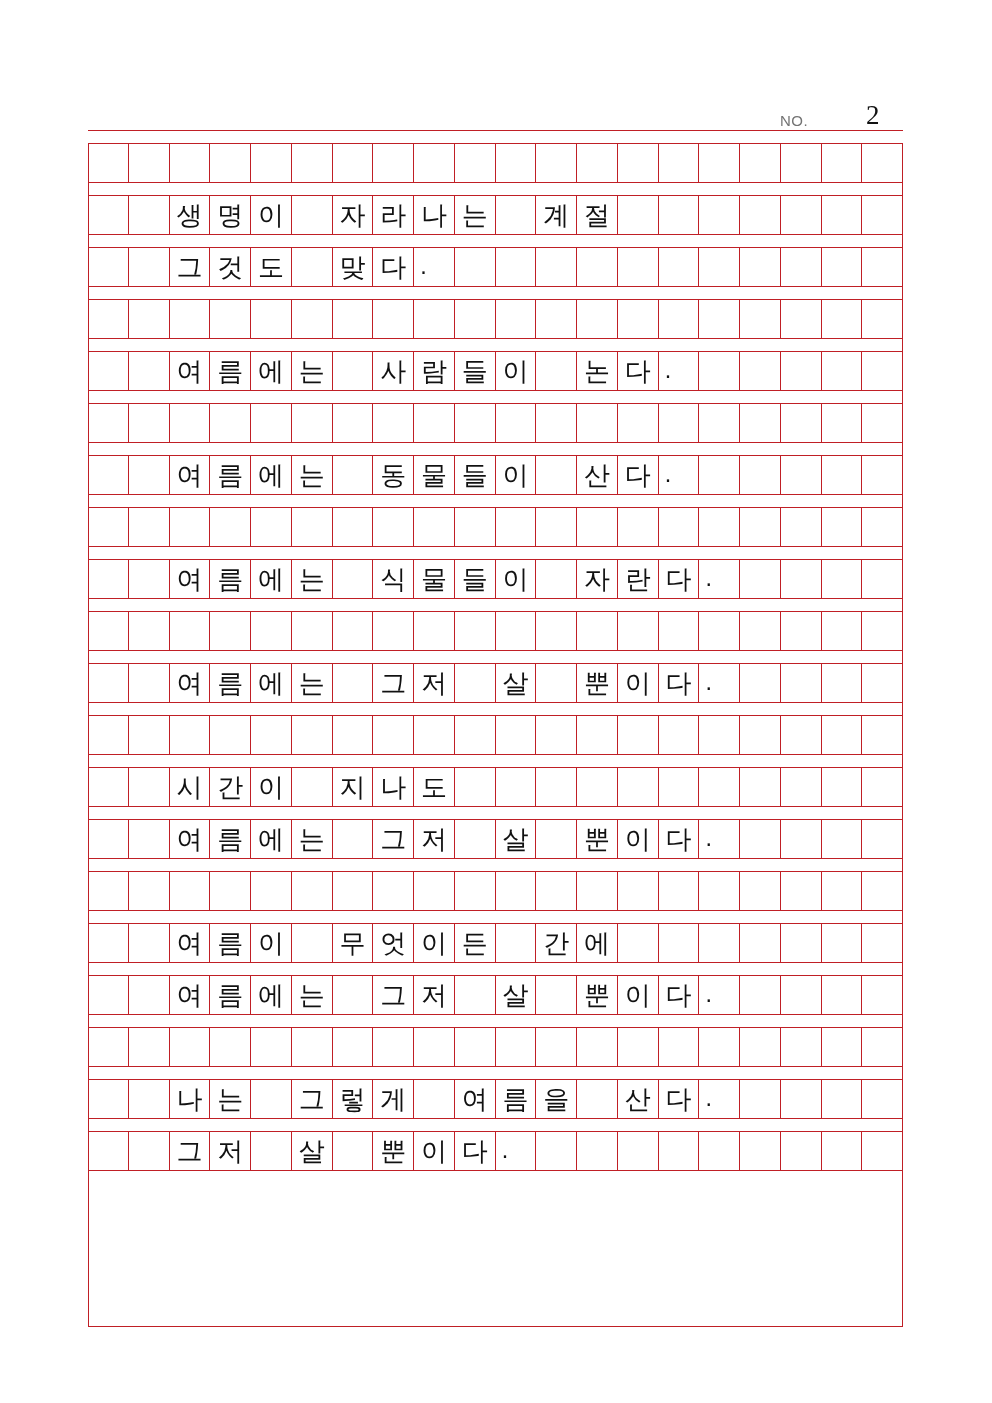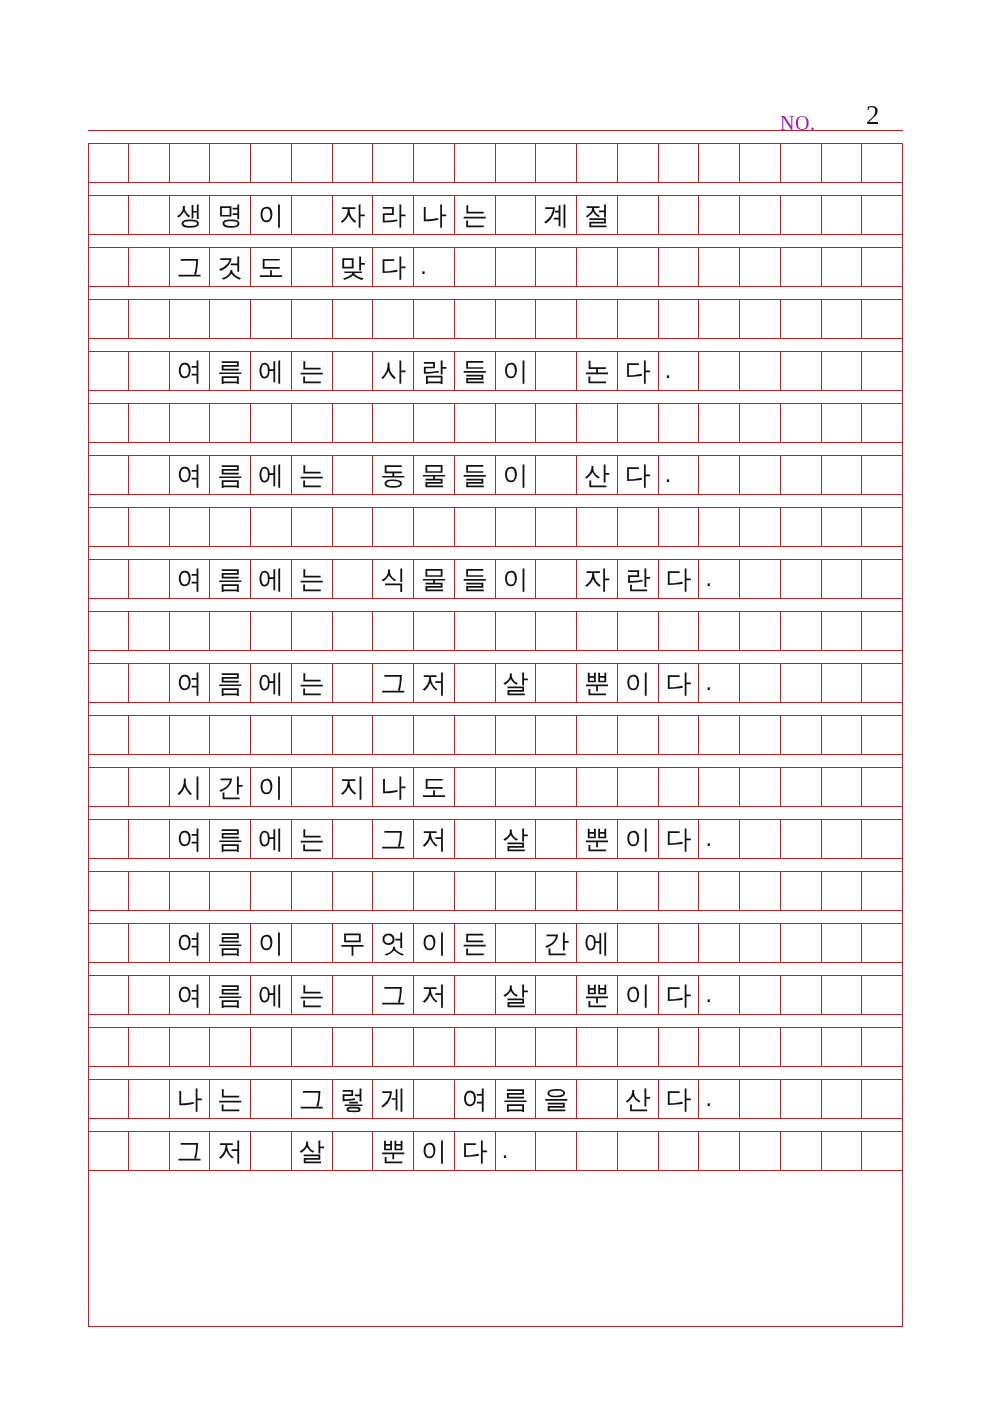--- a/index.html
+++ b/index.html
@@ -1,20 +1,20 @@
 <!DOCTYPE html>
 <html style="--line: #c01f25;"><head>
 <meta charset="utf-8">
 <style>
   html, body { margin: 0; padding: 0; background: #ffffff; }
   body { width: 992px; height: 1403px; position: relative; overflow: hidden;
          font-family: "DejaVu Sans", "Liberation Sans", sans-serif; }
   .page-no { position: absolute; top: 100px; left: 780px; width: 120px; height: 30px; }
-  .no-label { position: absolute; left: 0; top: 12px; font-family: Liberation Serif, serif;
-              font-size: 20px; color: #a21caf; letter-spacing: 0.5px; }
+  .no-label { position: absolute; left: 0; top: 12px; font-family: Liberation Sans, sans-serif;
+              font-size: 15px; color: #737373; letter-spacing: 0.5px; }
   .no-value { position: absolute; left: 86px; top: 0; font-family: "Liberation Serif", "DejaVu Serif", serif;
               font-size: 27px; color: #111; }
   .header-rule { position: absolute; left: 88px; top: 130px; width: 815px; height: 0;
                  border-top: 1.5px solid var(--line); }
   :root { --line: #c01f25; }
   .frame { position: absolute; left: 88px; top: 143px; width: 813px; height: 1182px;
            border: 1.2px solid var(--line); }
   .row { position: absolute; left: 88px; width: 815px; height: 40px; display: flex;
          border-top: 1.2px solid var(--line); border-bottom: 1.2px solid var(--line); box-sizing: border-box; }
   .cell { width: 40.75px; height: 100%; box-sizing: border-box; border-right: 1.2px solid var(--line);

